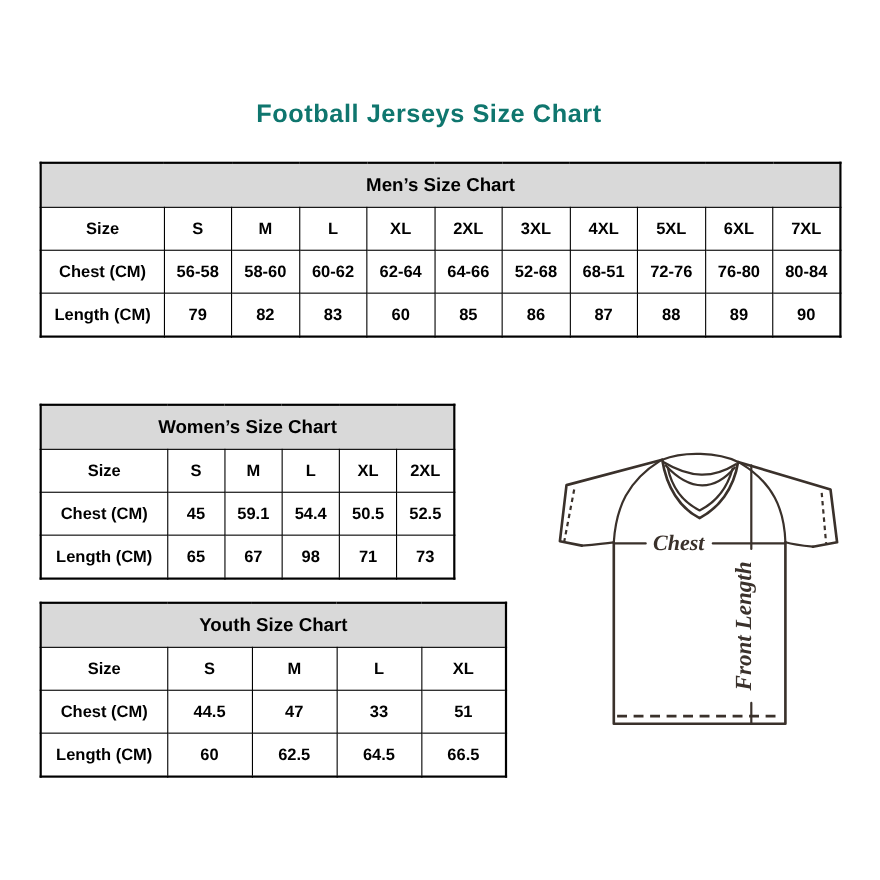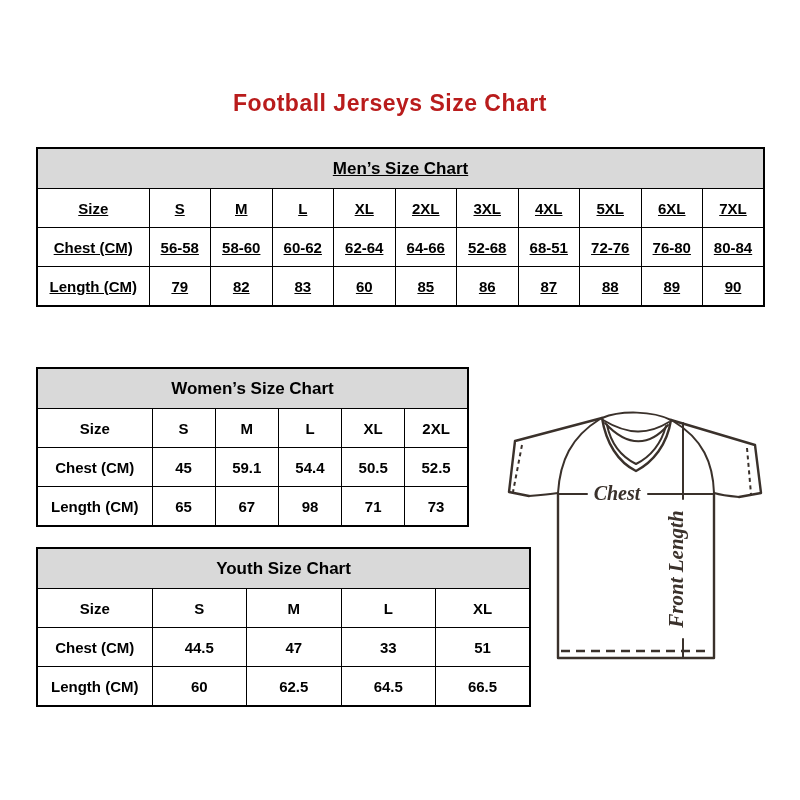--- a/index.html
+++ b/index.html
@@ -2,30 +2,30 @@
 <html><head>
 <meta charset="utf-8">
 <style>
   html,body { margin:0; padding:0; }
   body {
     width:800px; height:800px; position:relative; background:#ffffff;
     font-family:"Liberation Sans", sans-serif; overflow:hidden;
   }
   .title {
     position:absolute; top:90px; left:0; width:780px; margin:0;
-    text-align:center; font-size:23px; font-weight:bold; color:#b91c1c;
+    text-align:center; font-size:23px; font-weight:bold; color:#0f766e;
     letter-spacing:0.5px;
   }
   table.size-table {
     position:absolute; border-collapse:collapse; table-layout:fixed;
     border:2px solid #000; background:#fff;
   }
-  #table-0 { left:36px; top:147px; width:729px;text-decoration:underline; }
-  #table-1 { left:36px; top:367px; width:433px; }
-  #table-2 { left:36px; top:547px; width:495px; }
+  #table-0 { left:36px; top:147px; width:729px; }
+  #table-1 { left:36px; top:367px; width:378px; }
+  #table-2 { left:36px; top:547px; width:425px; }
   .size-table th, .size-table td {
     border:1.5px solid #000; text-align:center; vertical-align:middle;
     padding:0; font-weight:bold; color:#000; overflow:hidden;
   }
   .size-table th.table-title { background:#d9d9d9; font-size:17px; height:39px; }
   .size-table td { font-size:15px; height:38px; background:#fff; }
   #table-0 col.col-label { width:112px; }
   #table-1 col.col-label, #table-2 col.col-label { width:115px; }
   .jersey-svg { position:absolute; left:503px; top:401px; }
   .jersey-line { fill:none; stroke:#3a312b; stroke-width:2.4; stroke-linejoin:round; stroke-linecap:round; }

